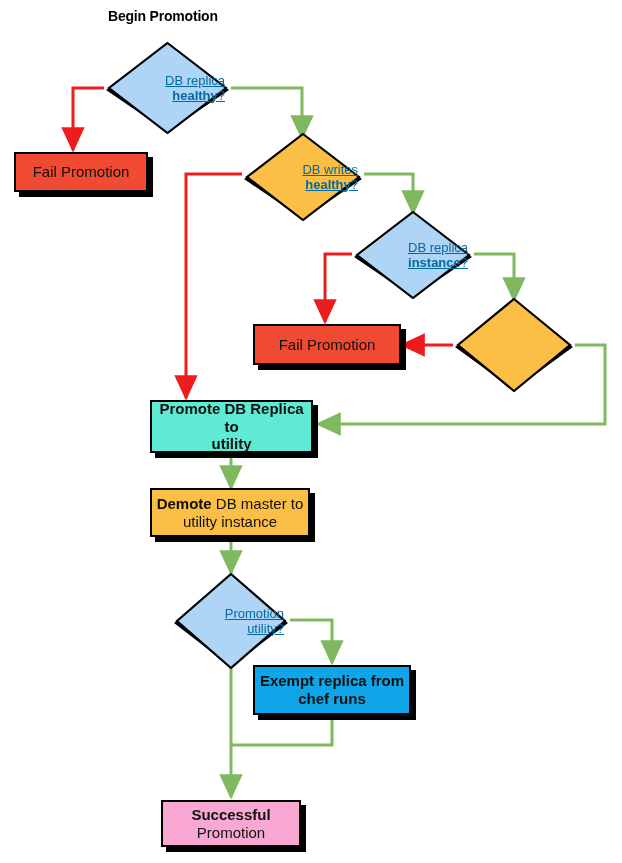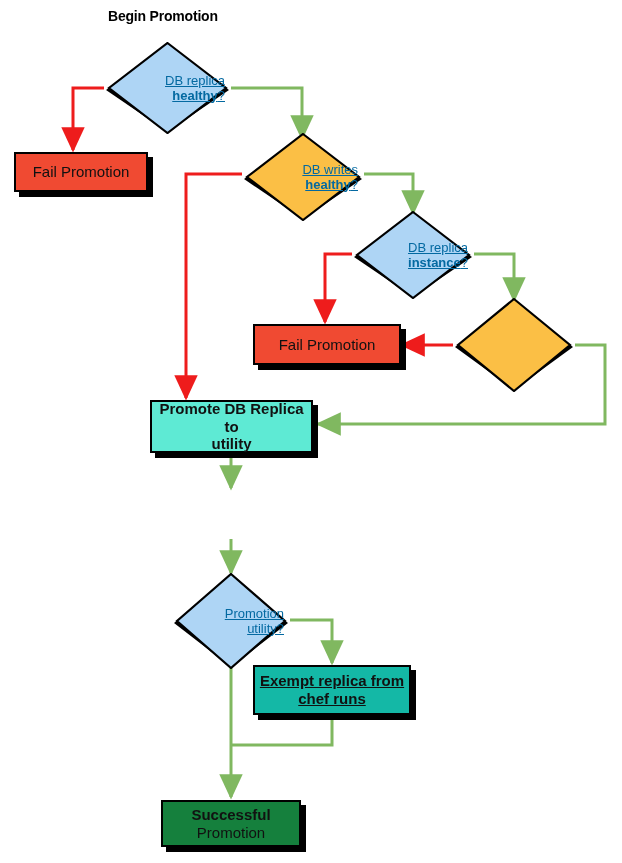--- a/index.html
+++ b/index.html
@@ -193,39 +193,45 @@
     </svg>
   </div>
 
   <div class="node rect" style="left:150px; top:400px; width:163px; height:53px; background:#5eead4; font-weight:bold;">
     <span>
       <span>Promote DB Replica to</span><br>
       <span>utility</span>
     </span>
   </div>
 
+  <div class="node rect" style="left:150px; top:488px; width:160px; height:49px; background:#FBBF45;">
+    <span>
+      <b>Demote</b><span> DB master to</span><br>
+      <span>utility instance</span>
+    </span>
+  </div>
 
   <div class="node diamond" style="left:172px; top:573px; width:118px; height:96px;">
     <svg class="dshape" viewBox="0 0 118 96" preserveAspectRatio="none">
       <polygon points="59,6 116,50 59,94 2,50" fill="#000000"></polygon>
       <polygon points="59,1 113,48 59,95 5,48" fill="#AED5F5" stroke="#000000" stroke-width="2.2"></polygon>
     </svg>
     <div class="dlabel">
       <span>Promotion</span><br>
       <span>utility?</span>
     </div>
   </div>
 
-  <div class="node rect" style="left:253px; top:665px; width:158px; height:50px; background:#14b8a6; font-weight:bold;text-decoration:underline;">
+  <div class="node rect" style="left:253px; top:665px; width:158px; height:50px; background:#0ea5e9; font-weight:bold;">
     <span>
       <span>Exempt replica from</span><br>
       <span>chef runs</span>
     </span>
   </div>
 
-  <div class="node rect" style="left:161px; top:800px; width:140px; height:47px; background:#15803d;">
+  <div class="node rect" style="left:161px; top:800px; width:140px; height:47px; background:#f9a8d4;">
     <span>
       <b>Successful</b><br>
       <span>Promotion</span>
     </span>
   </div>
 
 </div>
 
 </body></html>

